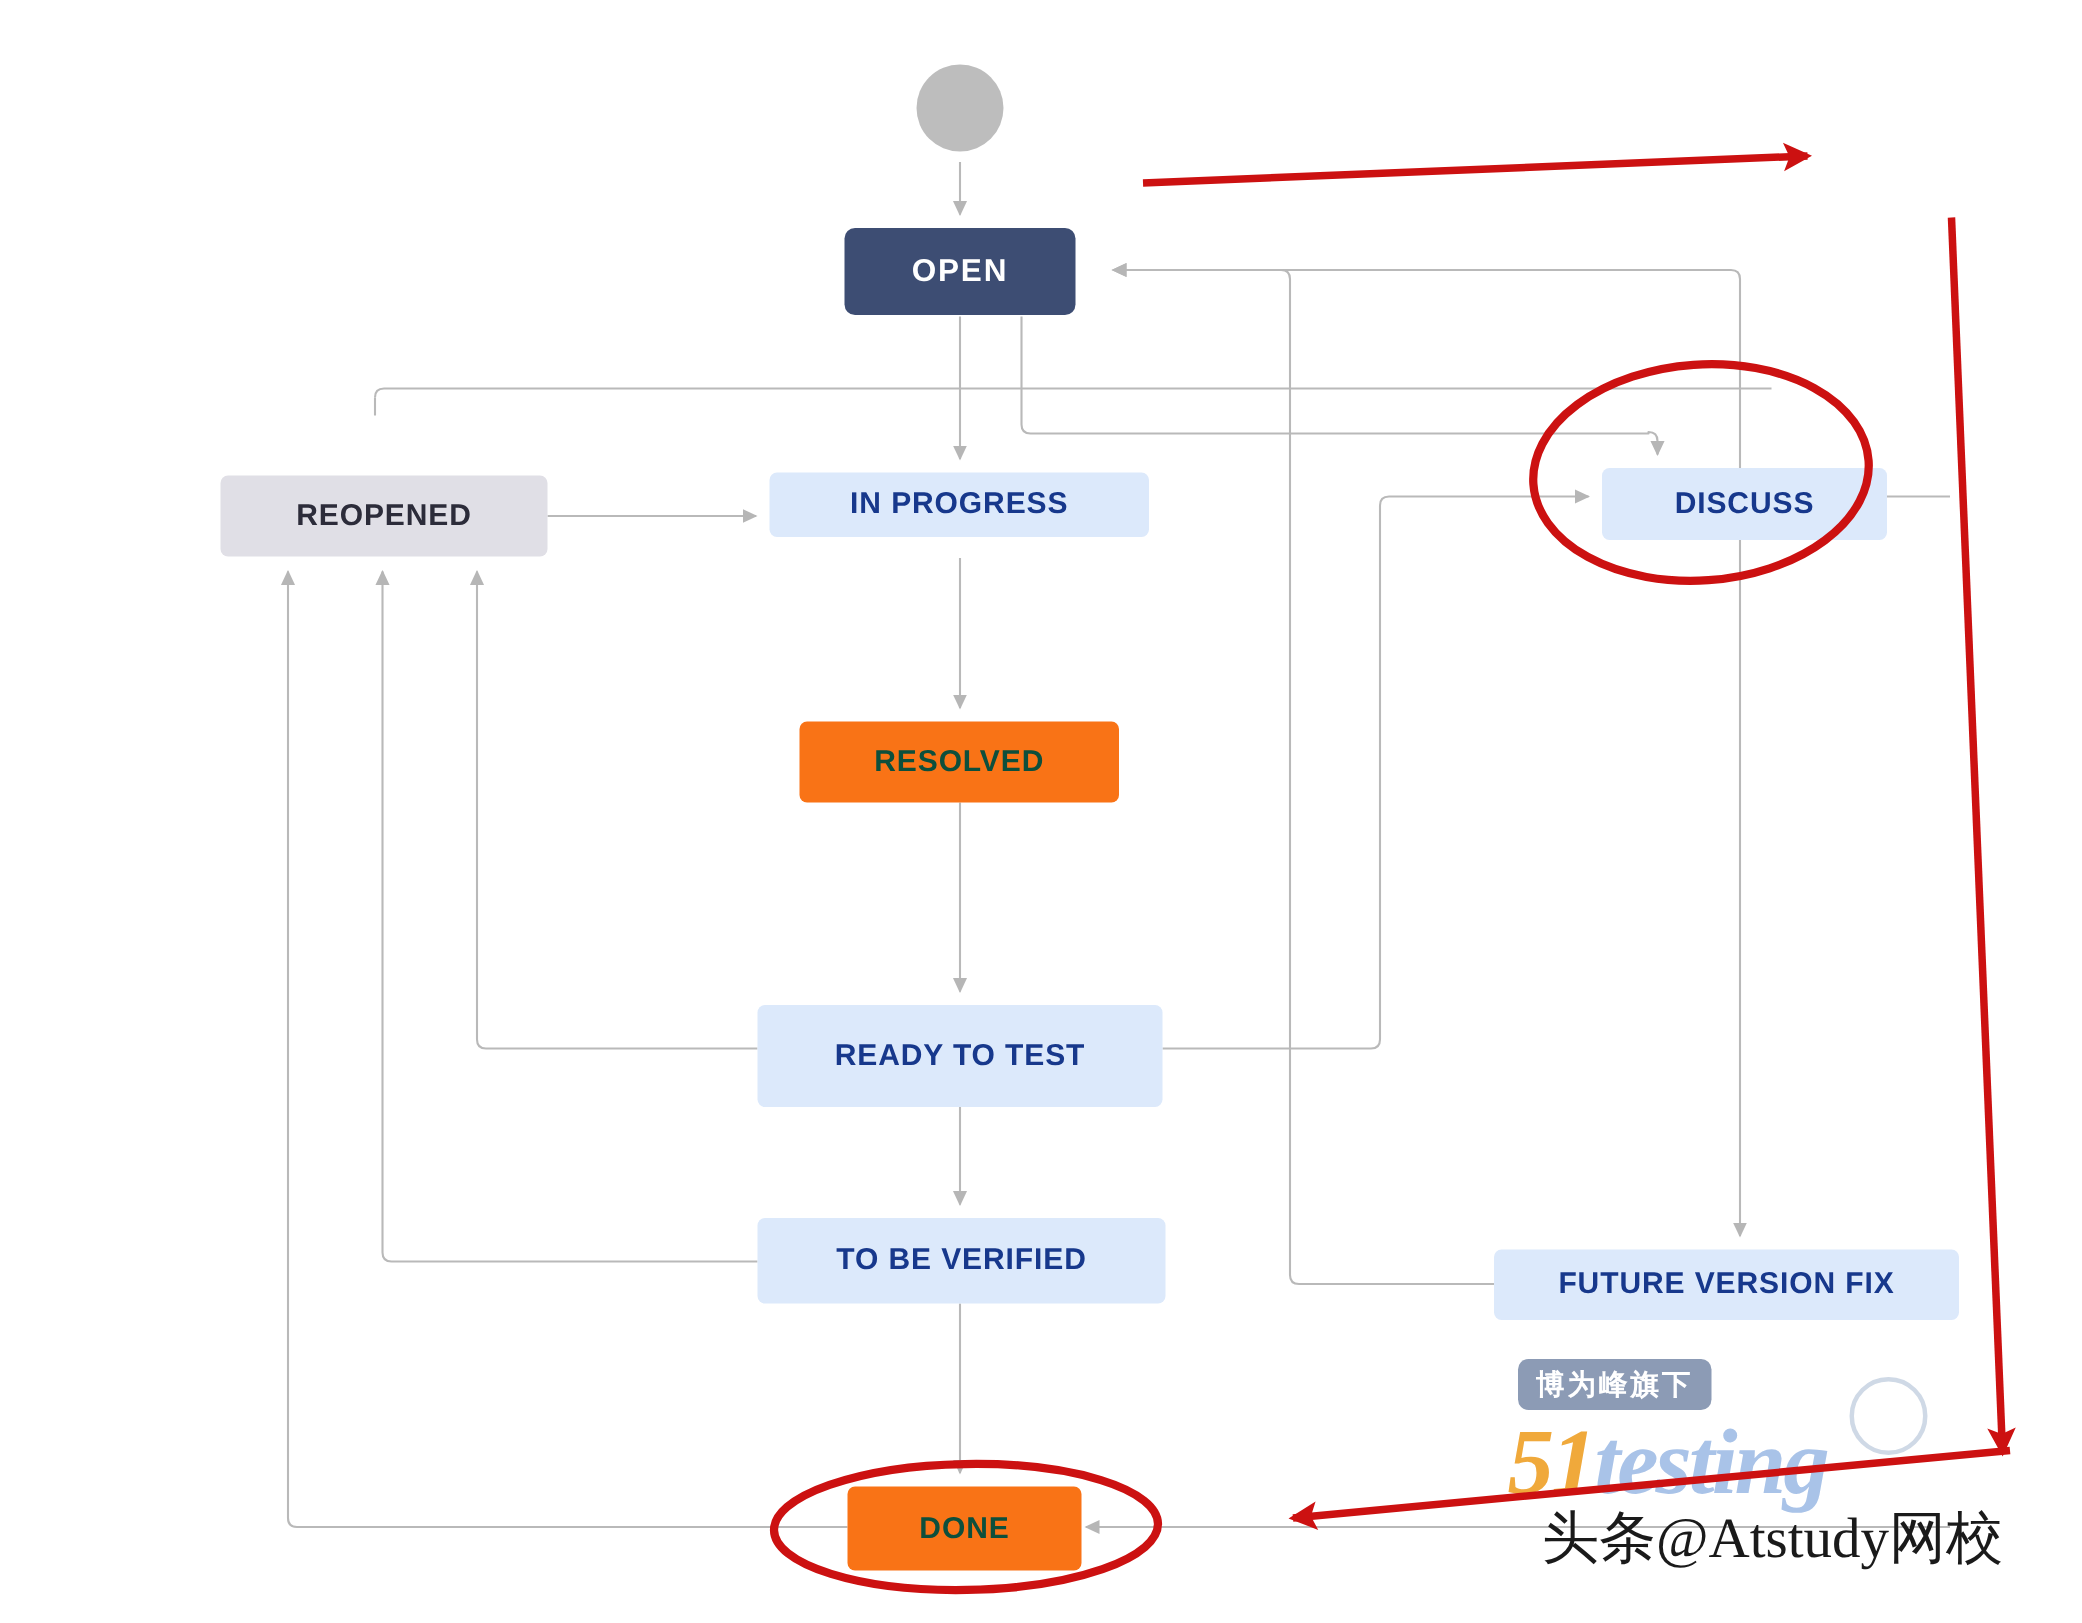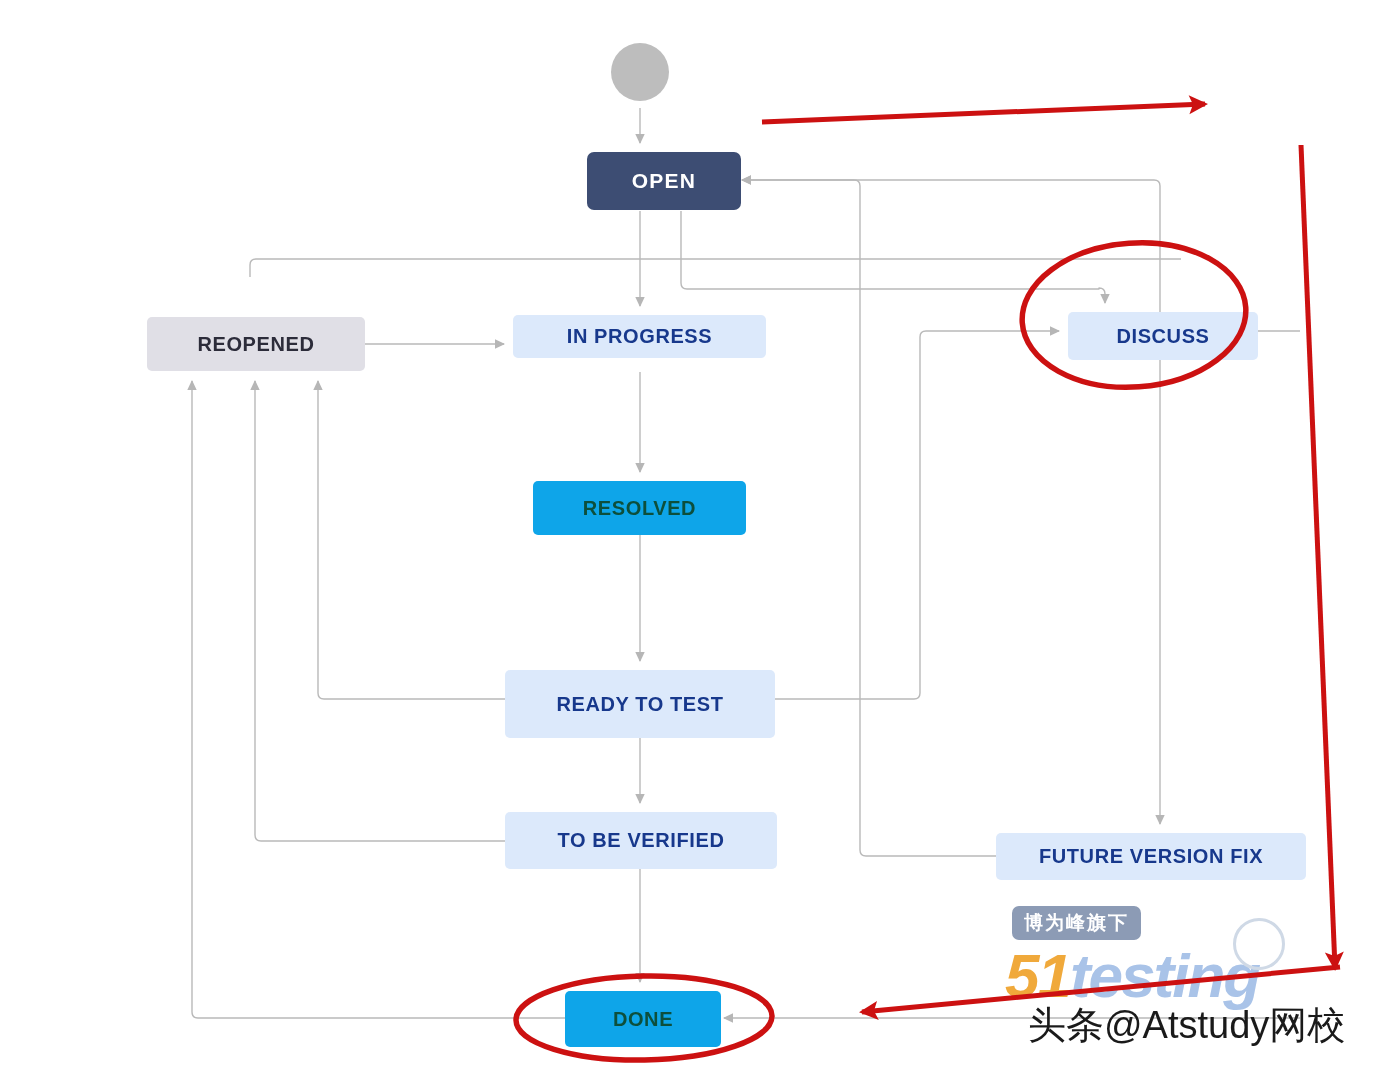--- a/index.html
+++ b/index.html
@@ -21,53 +21,52 @@
   #edge-layer, #annot-layer {
     position: absolute;
     left: 0;
     top: 0;
     width: 1388px;
     height: 1082px;
   }
   #edge-layer { z-index: 1; }
   #node-layer { position: absolute; left:0; top:0; width:1388px; height:1082px; z-index: 2; }
   #annot-layer { z-index: 4; pointer-events: none; }
-  #watermark-layer { position:absolute; left:0; top:0; width:1135px; height:1082px; z-index:3; }
+  #watermark-layer { position:absolute; left:0; top:0; width:1135px; height:1082px; z-index:3;font-family:Liberation Serif, serif; }
 
   .node {
     position: absolute;
     display: flex;
     align-items: center;
     justify-content: center;
     border-radius: 5px;
     font-weight: bold;
     letter-spacing: 0.6px;
     white-space: nowrap;
     box-sizing: border-box;
   }
   .node-open {
     background: #3d4d73;
     color: #ffffff;
     font-size: 21px;
     letter-spacing: 1.2px;
     border-radius: 7px;
-    margin-left: 24px;
   }
   .node-blue {
     background: #dce9fb;
     color: #17388c;
     font-size: 20px;
   }
   .node-grey {
     background: #e0dfe6;
     color: #2c2c3a;
     font-size: 20px;
   }
   .node-green {
-    background: #0ea5e9;
+    background: #f97316;
     color: #0d4f3c;
     font-size: 20px;
   }
   .start-circle {
     position: absolute;
     border-radius: 50%;
     background: #bdbdbd;
   }
 
   

